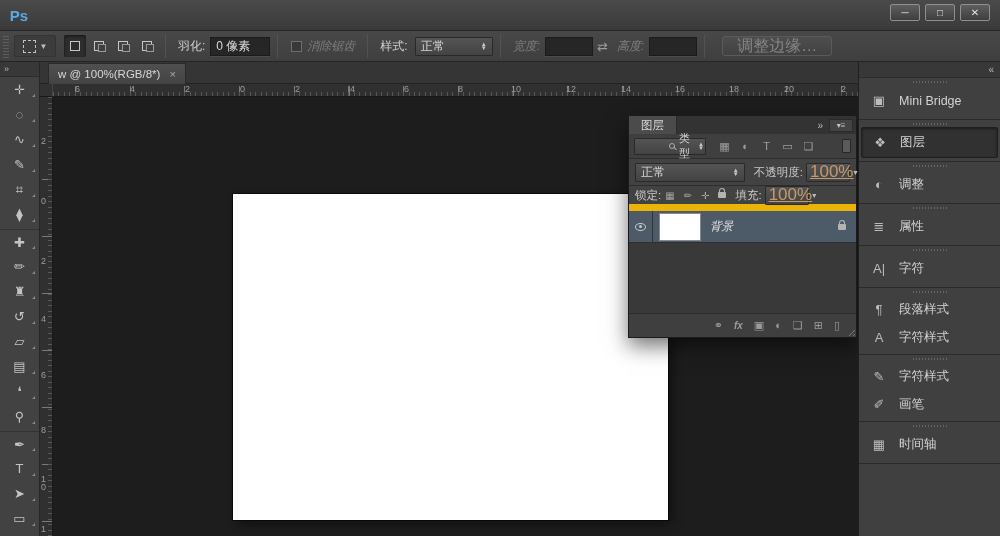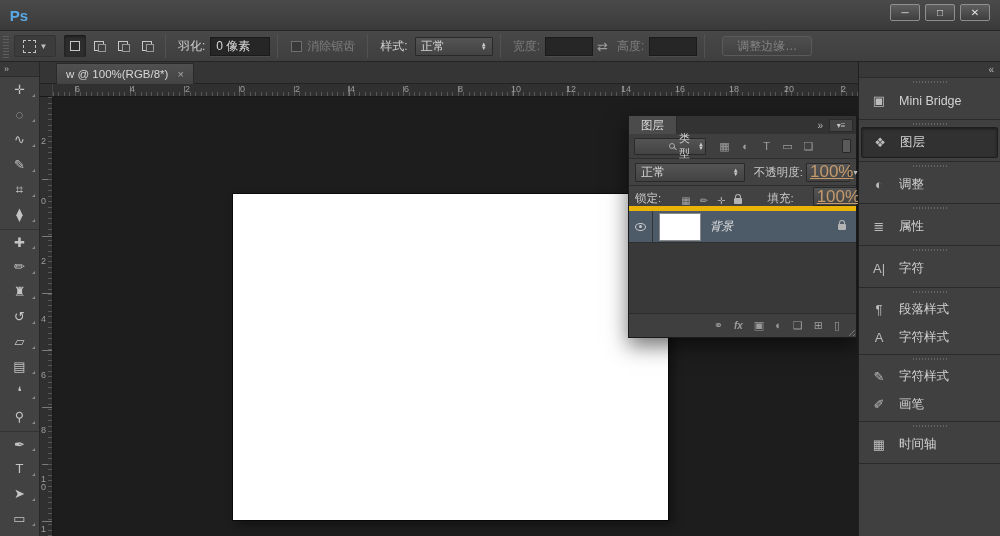--- a/index.html
+++ b/index.html
@@ -29,48 +29,48 @@
   #tool-preset{width:42px;height:22px;display:flex;align-items:center;justify-content:center;gap:4px;
     border:1px solid #333;border-radius:2px;background:#3c3c3c;}
   .dash-sq{width:13px;height:13px;border:1px dashed #c3c3c3;}
   .dd-arrow{font-size:8px;color:#bdbdbd;}
   #sel-modes{display:flex;gap:2px;margin-left:8px;}
   .mode-btn{width:22px;height:22px;border-radius:2px;position:relative;display:flex;align-items:center;justify-content:center;}
   .mode-btn.active{background:#2d2d2d;box-shadow:inset 0 1px 3px rgba(0,0,0,.6);}
   .sq{width:10px;height:10px;border:1px solid #c6c6c6;display:block;}
   .mode-btn .s2{position:absolute;width:8px;height:8px;left:10px;top:9px;border-color:#9a9a9a;background:#3f3f3f;}
   .ob-label{margin:0 5px;color:#cfcfcf;font-size:12px;white-space:nowrap;}
-  .ob-label.dim{color:#7d7d7d;}
+  .ob-label.dim{color:#7d7d7d;font-style:italic;}
   .text-input{height:19px;background:#262626;border:1px solid #1b1b1b;box-shadow:0 1px 0 rgba(255,255,255,.06);
     color:#d8d8d8;font-size:12px;padding:0 5px;font-family:inherit;}
   #feather-input{width:60px;}
   .wh-input{width:48px;}
   .checkbox{width:11px;height:11px;border:1px solid #6e6e6e;background:#383838;margin-left:6px;}
   .dropdown{height:19px;background:linear-gradient(#545454,#434343);border:1px solid #292929;border-radius:1px;
     display:flex;align-items:center;padding:0 5px;color:#d6d6d6;font-size:12px;}
   .spinner{margin-left:auto;padding-left:8px;display:flex;flex-direction:column;line-height:4px;font-size:6px;color:#c9c9c9;}
   .spinner::before{content:"▲";}
   .spinner::after{content:"▼";}
   #style-dd{width:78px;margin-left:2px;}
   .swap-icon{color:#9a9a9a;font-size:13px;margin:0 4px;}
   #refine-edge{margin-left:10px;height:20px;padding:0 14px;display:flex;align-items:center;
-    border:1px solid #5a5a5a;border-radius:3px;background:linear-gradient(#4e4e4e,#414141);color:#858585;font-size:12px;}
+    border:1px solid #5a5a5a;border-radius:3px;background:linear-gradient(#4e4e4e,#414141);color:#858585;font-size:16px;}
 
   
   #tools{position:absolute;left:0;top:62px;width:40px;bottom:0;background:#424242;border-right:1px solid #272727;}
   #tools-head{height:15px;background:#383838;border-bottom:1px solid #2c2c2c;color:#b5b5b5;
     font-size:9px;display:flex;align-items:center;padding-left:4px;letter-spacing:-1px;}
   .tool{height:25px;display:flex;align-items:center;justify-content:center;color:#c4c4c4;font-size:13px;position:relative;}
   .tool::after{content:"";position:absolute;right:4px;bottom:5px;width:0;height:0;
     border-left:3px solid transparent;border-bottom:3px solid #8a8a8a;}
   .tool.grp{border-top:1px solid #333;margin-top:2px;padding-top:1px;}
 
   
   #tabbar{position:absolute;left:40px;top:62px;width:818px;height:22px;background:#353535;border-bottom:1px solid #222;}
-  #doc-tab{position:absolute;left:16px;top:1px;height:21px;background:linear-gradient(#505050,#434343);
+  #doc-tab{position:absolute;left:8px;top:1px;height:21px;background:linear-gradient(#505050,#434343);
     border:1px solid #2a2a2a;border-bottom:none;display:flex;align-items:center;padding:0 9px;
     color:#d6d6d6;font-size:11.5px;white-space:nowrap;text-align:center;}
   #doc-tab .close{margin-left:9px;color:#a8a8a8;font-size:11px;}
   #ruler-corner{position:absolute;left:40px;top:84px;width:13px;height:13px;background:#323232;
     border-right:1px solid #454545;border-bottom:1px solid #191919;}
   #hruler{position:absolute;left:53px;top:84px;width:805px;height:13px;background:#303030;border-bottom:1px solid #191919;
     background-image:repeating-linear-gradient(90deg,#565656 0 1px,transparent 1px 5.47px),
                      repeating-linear-gradient(90deg,#7a7a7a 0 1px,transparent 1px 54.7px);
     background-size:100% 4px,100% 10px;background-position:0 100%,22px 100%;background-repeat:no-repeat;}
   .hnum{position:absolute;top:0;font-size:9px;color:#9c9c9c;}
@@ -97,21 +97,21 @@
   .magicon::after{content:"";position:absolute;width:4px;height:1px;background:#ababab;transform:rotate(45deg);right:-3px;bottom:-1px;}
   #filter-icons{display:flex;margin-left:8px;}
   .filter-ic{width:21px;text-align:center;color:#9d9d9d;font-size:11px;}
   #filter-toggle{margin-left:auto;width:9px;height:14px;background:#5a5a5a;border:1px solid #272727;border-radius:1px;}
   #lp-blend{height:27px;display:flex;align-items:center;padding:0 6px;border-bottom:1px solid #2d2d2d;}
   #blend-dd{width:126px;}
   .small-label{font-size:11.5px;color:#c9c9c9;margin-left:9px;white-space:nowrap;}
   .val-dd{width:44px;height:19px;margin-left:3px;padding:0 3px;}
   .val-dd .v{color:#c49a6c;font-size:17px;text-decoration:underline;}
   .val-dd .dd-arrow{margin-left:auto;}
-  #lp-lock{height:25px;display:flex;align-items:flex-end;padding:0 6px;border-bottom:5px solid #eab308;gap:16px;}
+  #lp-lock{height:25px;display:flex;align-items:center;padding:0 6px;border-bottom:7px solid #eab308;}
   #lock-icons{display:flex;align-items:center;gap:9px;margin-left:4px;}
   .lock-ic{color:#a6a6a6;font-size:10px;}
   .lockicon{position:relative;width:8px;height:6px;background:#b3b3b3;border-radius:1px;display:inline-block;}
   .lockicon::before{content:"";position:absolute;left:1px;top:-4px;width:4px;height:4px;
     border:1px solid #b3b3b3;border-bottom:none;border-radius:3px 3px 0 0;}
   #lp-list{flex:1;background:#393939;overflow:hidden;}
   .layer-row{height:32px;display:flex;align-items:center;border-bottom:1px solid #2f2f2f;}
   .layer-row.selected{background:#4d5a68;}
   .eye-cell{width:24px;height:100%;border-right:1px solid #333;display:flex;align-items:center;justify-content:center;flex:none;}
   .eyeicon{width:11px;height:8px;border:1px solid #c9c9c9;border-radius:50%;position:relative;}

